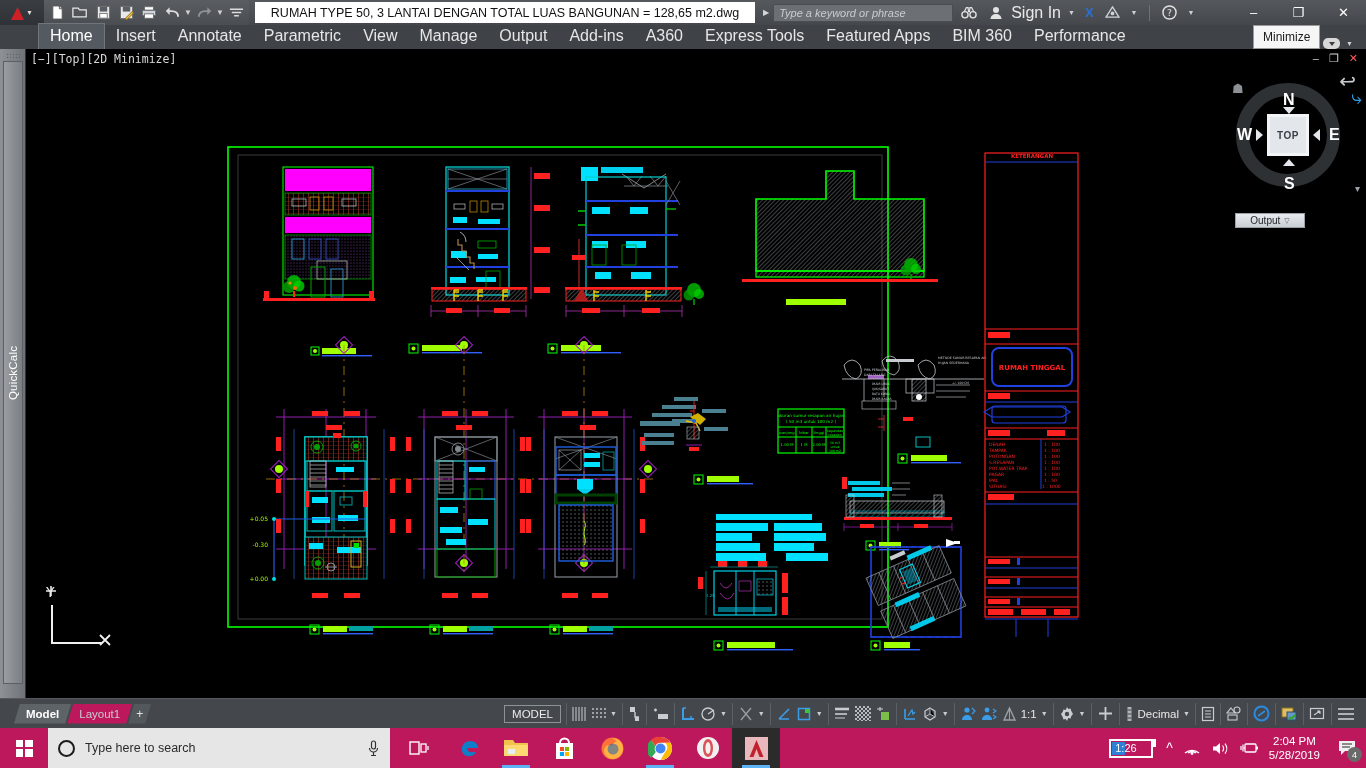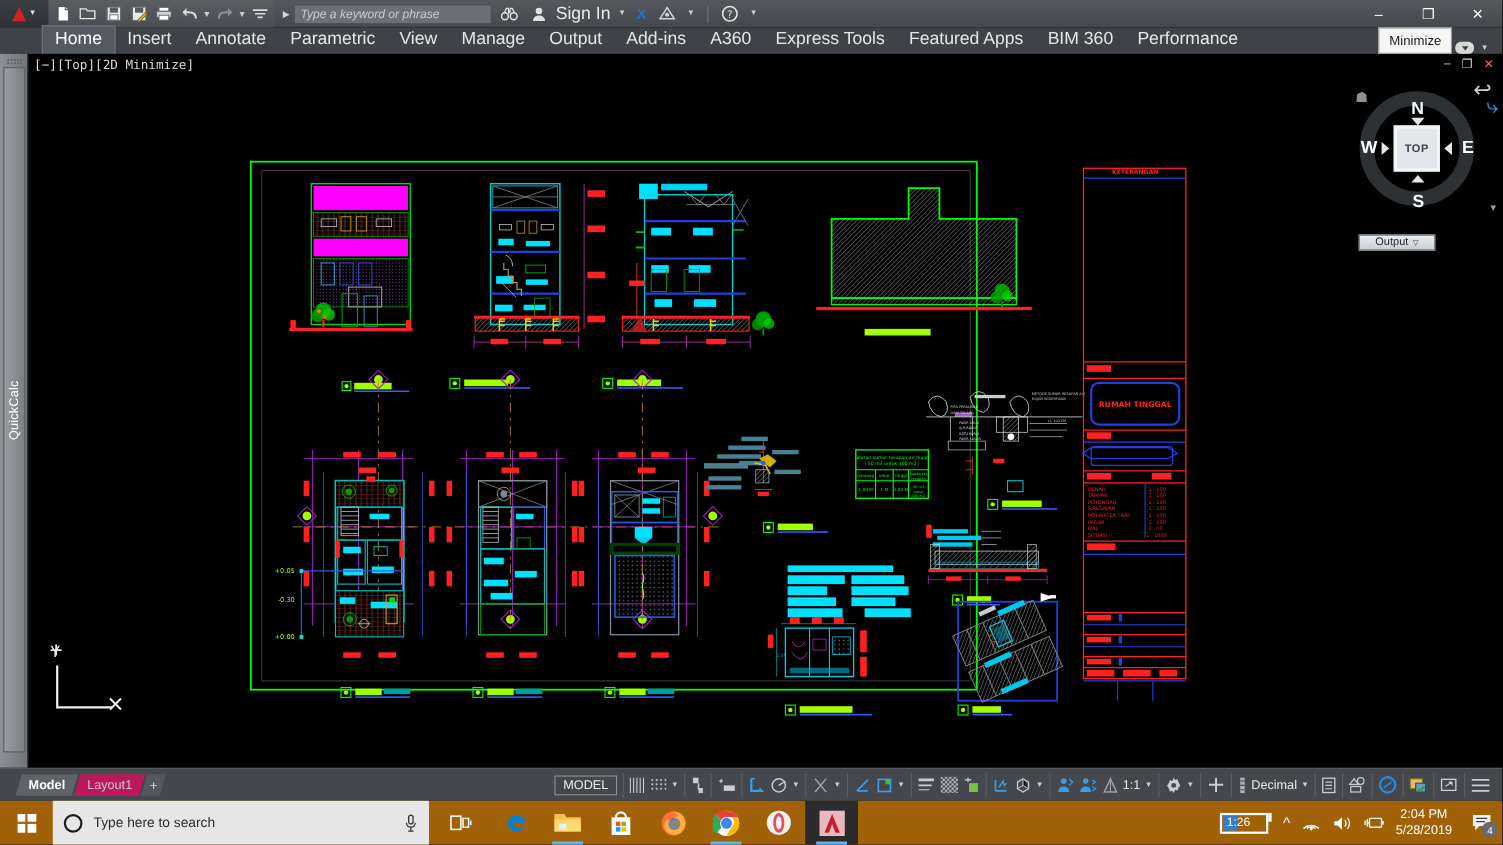--- a/index.html
+++ b/index.html
@@ -146,21 +146,21 @@
   .sb-model {
     border: 1px solid #8d9296; padding: 2px 7px; color: #eaeaea; font-size: 11.5px;
     cursor: pointer;
   }
   .sb-i { color: #c9cdd1; font-size: 13px; cursor: pointer; line-height:1; }
   .sb-i.blue { color: #3b9de8; }
   .sb-txt { color: #e8e8e8; font-size: 11.5px; cursor: pointer; }
   .sb-car { color: #c9cdd1; font-size: 7px; cursor: pointer; }
 
   
-  .taskbar { position: absolute; left: 0; top: 728px; width: 1366px; height: 40px; background: #a16207; display: flex; align-items: center; }
+  .taskbar { position: absolute; left: 0; top: 728px; width: 1366px; height: 40px; background: #be185d; display: flex; align-items: center; }
   .startbtn { width: 48px; height: 40px; display: flex; align-items: center; justify-content: center; cursor: pointer; }
   .winlogo { width: 17px; height: 17px; display:grid; grid-template-columns:1fr 1fr; grid-template-rows:1fr 1fr; gap:2px; }
   .winlogo i { background:#fff; display:block; }
   .searchbar {
     width: 342px; height: 40px; background: #e6e6e6; display: flex; align-items: center;
     padding: 0 10px; gap: 10px; cursor: text;
   }
   .s-circle { width: 17px; height: 17px; border: 2px solid #1b1b1b; border-radius: 50%; flex:0 0 auto;}
   .s-text { color: #2b2b2b; font-size: 12.5px; flex: 1; }
   .s-mic { color: #333; font-size: 14px; }
@@ -242,20 +242,21 @@
           </svg>
       </div>
       <div class="qat-sep">▼</div>
       <div class="qat-btn">
         <svg width="15" height="12" viewBox="0 0 16 12">
             <path d="M1 2h14M3 5.5h10M5.5 9h5" stroke="#dcdcdc" stroke-width="1.6"></path>
           </svg>
       </div>
     </div>
 
+    <div class="title-text">RUMAH TYPE 50, 3 LANTAI DENGAN TOTAL LUAS BANGUNAN = 128,65 m2.dwg</div>
 
     <div class="search-wrap">
       <span class="search-caret">▶</span>
       <div class="search-box">Type a keyword or phrase</div>
       <span class="tb-icon">
         <svg width="16" height="14" viewBox="0 0 18 14">
             <circle cx="4.5" cy="9" r="3.5" fill="none" stroke="#e2e2e2" stroke-width="1.5"></circle>
             <circle cx="13.5" cy="9" r="3.5" fill="none" stroke="#e2e2e2" stroke-width="1.5"></circle>
             <path d="M3.5 6L6 1h2l.5 5M14.5 6L12 1h-2l-.5 5" fill="none" stroke="#e2e2e2" stroke-width="1.3"></path>
           </svg>

